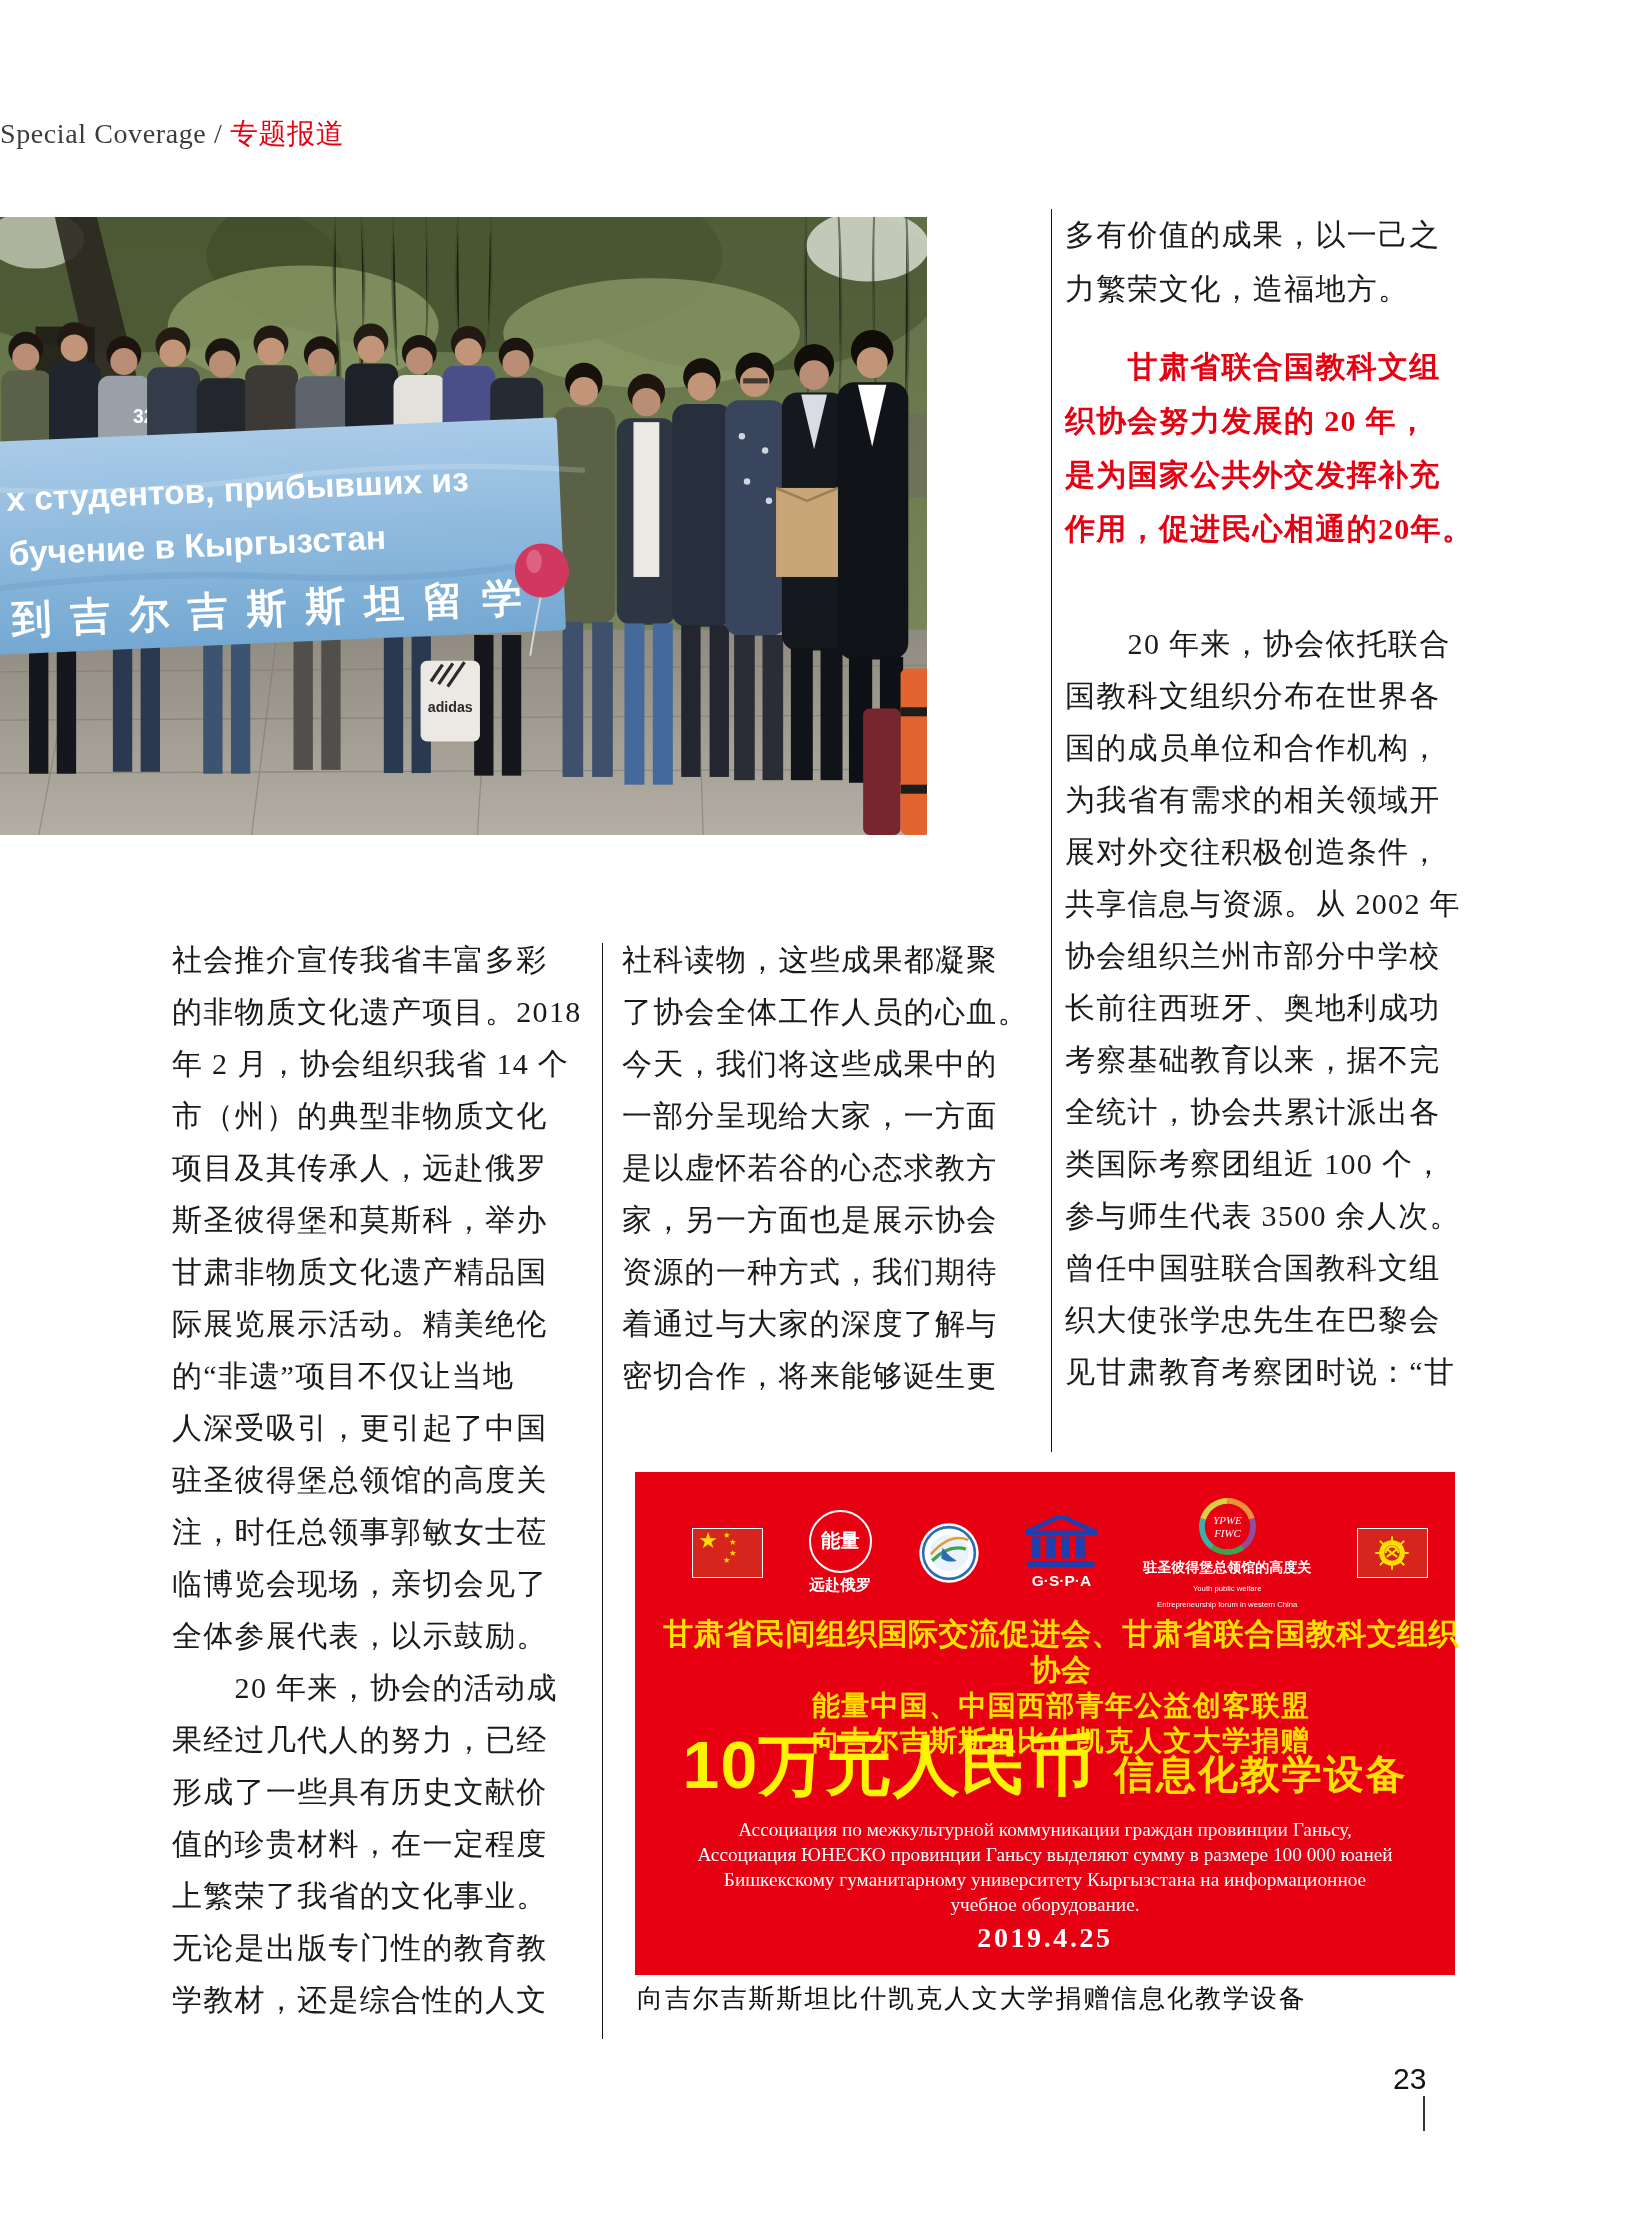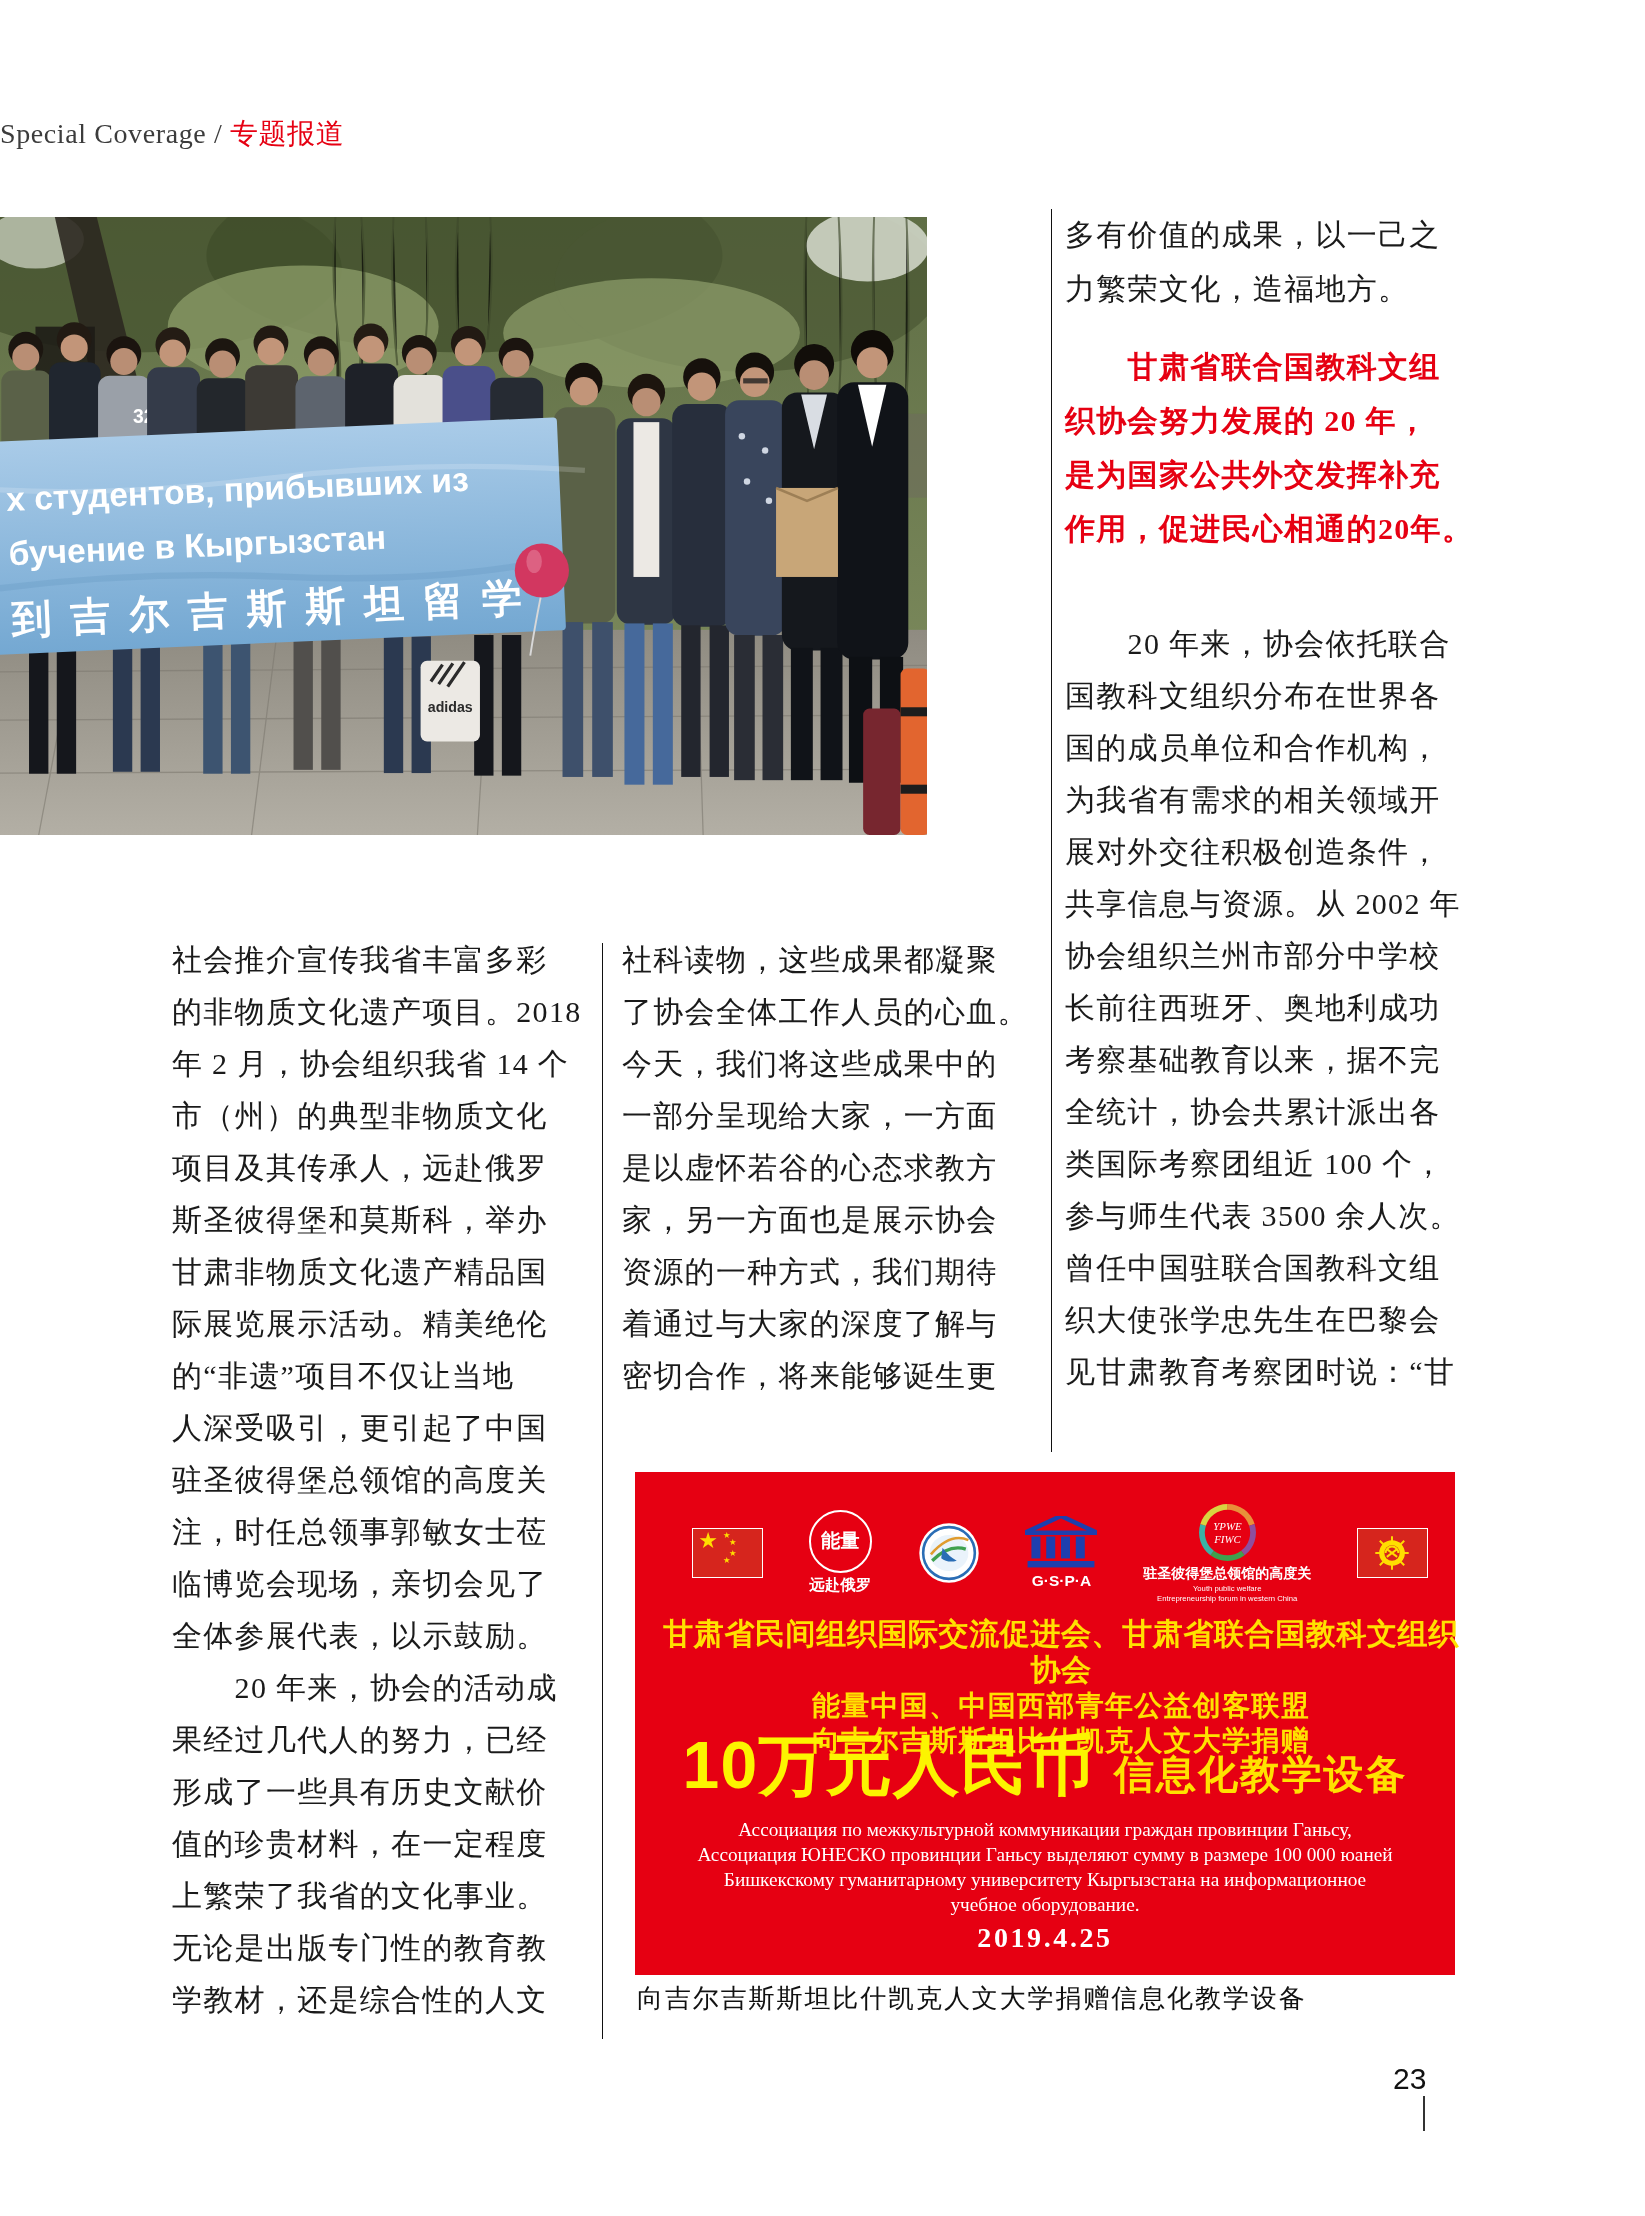--- a/index.html
+++ b/index.html
@@ -35,21 +35,21 @@
              display:flex;justify-content:space-between;align-items:center;
              padding:0 27px 0 57px;box-sizing:border-box;}
   .logo{display:flex;flex-direction:column;align-items:center;}
   .flag{width:71px;height:50px;border:1.9px solid #fff;position:relative;box-sizing:border-box;}
   .flag-cn{background:#d6251d;}
   .flag-kg{background:#d6251d;display:flex;align-items:center;justify-content:center;}
   .cn-star-big{position:absolute;left:5.2px;top:1.3px;color:#ffde00;font-size:22px;line-height:22px;}
   .cn-star-s{position:absolute;color:#ffde00;font-size:8.4px;line-height:8.4px;}
   .logo-label{color:#fff;font-weight:bold;font-size:15.5px;margin-top:2.6px;
               font-family:"Liberation Sans",sans-serif;white-space:nowrap;}
-  .logo-label-tiny{color:#fff;font-size:7.7px;line-height:9px;margin-top:1px;text-align:center;
+  .logo-label-tiny{color:#fff;font-size:7.7px;line-height:9px;margin-top:7px;text-align:center;
                    font-family:"Liberation Sans",sans-serif;white-space:nowrap;}
   .sealring{width:59px;height:59px;border:2.6px solid #fff;border-radius:50%;
             display:flex;align-items:center;justify-content:center;color:#fff;
             font-size:19.3px;line-height:20.6px;text-align:center;font-weight:bold;}
   .org-lines{position:absolute;top:144px;left:16px;width:100%;text-align:center;color:#ffe100;
              font-weight:bold;}
   .org1{font-size:30px;line-height:36px;letter-spacing:0.6px;}
   .org2,.org3{font-size:28px;line-height:35px;letter-spacing:1.3px;}
   .amount-row{position:absolute;top:257px;left:0;width:100%;display:flex;
               justify-content:center;align-items:baseline;gap:19px;

